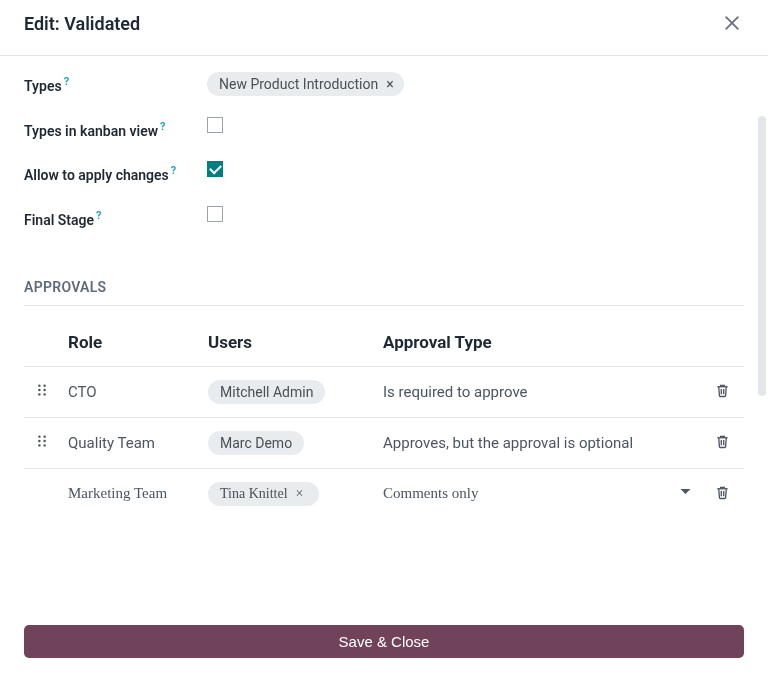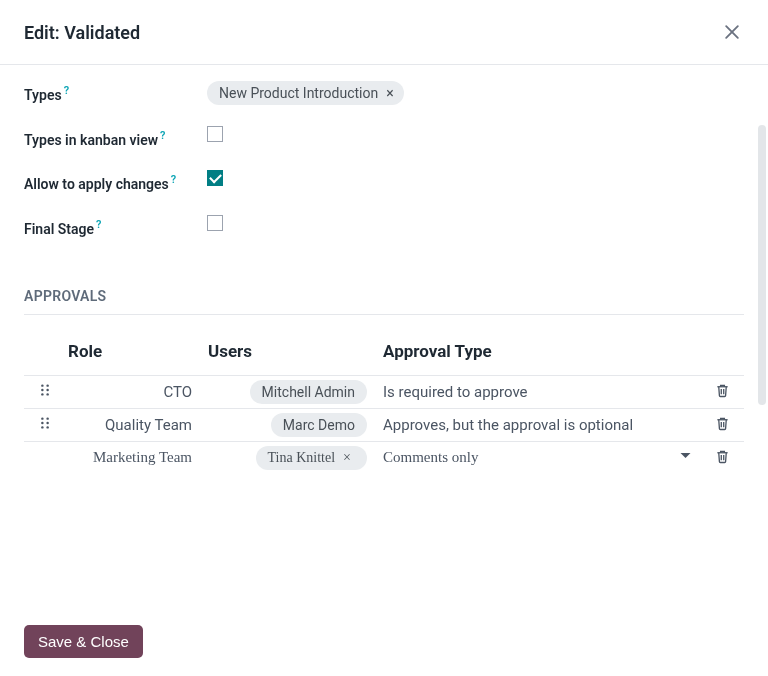--- a/index.html
+++ b/index.html
@@ -28,21 +28,21 @@
     width: 768px; height: 676px;
     display: flex;
     flex-direction: column;
     position: relative;
   }
   
   .modal-header {
     display: flex;
     align-items: center;
     justify-content: space-between;
-    padding: 18px 22px 18px 24px;
+    padding: 9px 22px 18px 24px;
     border-bottom: 1px solid var(--border);
   }
   .modal-title {
     font-size: 18px;
     font-weight: 600;
     color: var(--text-dark);
   }
   .close-btn {
     background: none;
     border: none;
@@ -180,26 +180,25 @@
   }
   .approvals thead th {
     text-align: left;
     font-weight: 700;
     color: var(--text-dark);
     font-size: 17px;
     padding: 14px 8px;
     border-bottom: 1px solid var(--border);
   }
   .approvals tbody td {
-    padding: 4px 8px;
+    padding: 13px 8px;
     border-bottom: 1px solid var(--border);
     color: #4b5563;
     font-size: 15px;
     vertical-align: middle;
-    text-align: right;
   }
   .approvals tbody tr:last-child td { border-bottom: none; font-family: Liberation Serif, serif; }
   .col-handle { width: 36px; }
   .col-role { width: 140px; }
   .col-users { width: 175px; }
   .col-del { width: 40px; text-align: right; }
   .drag-handle {
     color: #c0c6cc;
     cursor: grab;
     text-align: center;
@@ -229,20 +228,21 @@
     cursor: pointer;
     color: #4b5563;
   }
   .del-btn svg, .caret-down svg { width: 15px; height: 15px; }
 
   
   .modal-footer {
     padding: 14px 24px 18px 24px;
     display: flex;
     gap: 16px;
+    flex-direction: column;
   }
   .btn {
     font-size: 15px;
     padding: 8px 14px;
     border-radius: 5px;
     border: none;
     cursor: pointer;
     font-weight: 500;
   }
   .btn-primary {

